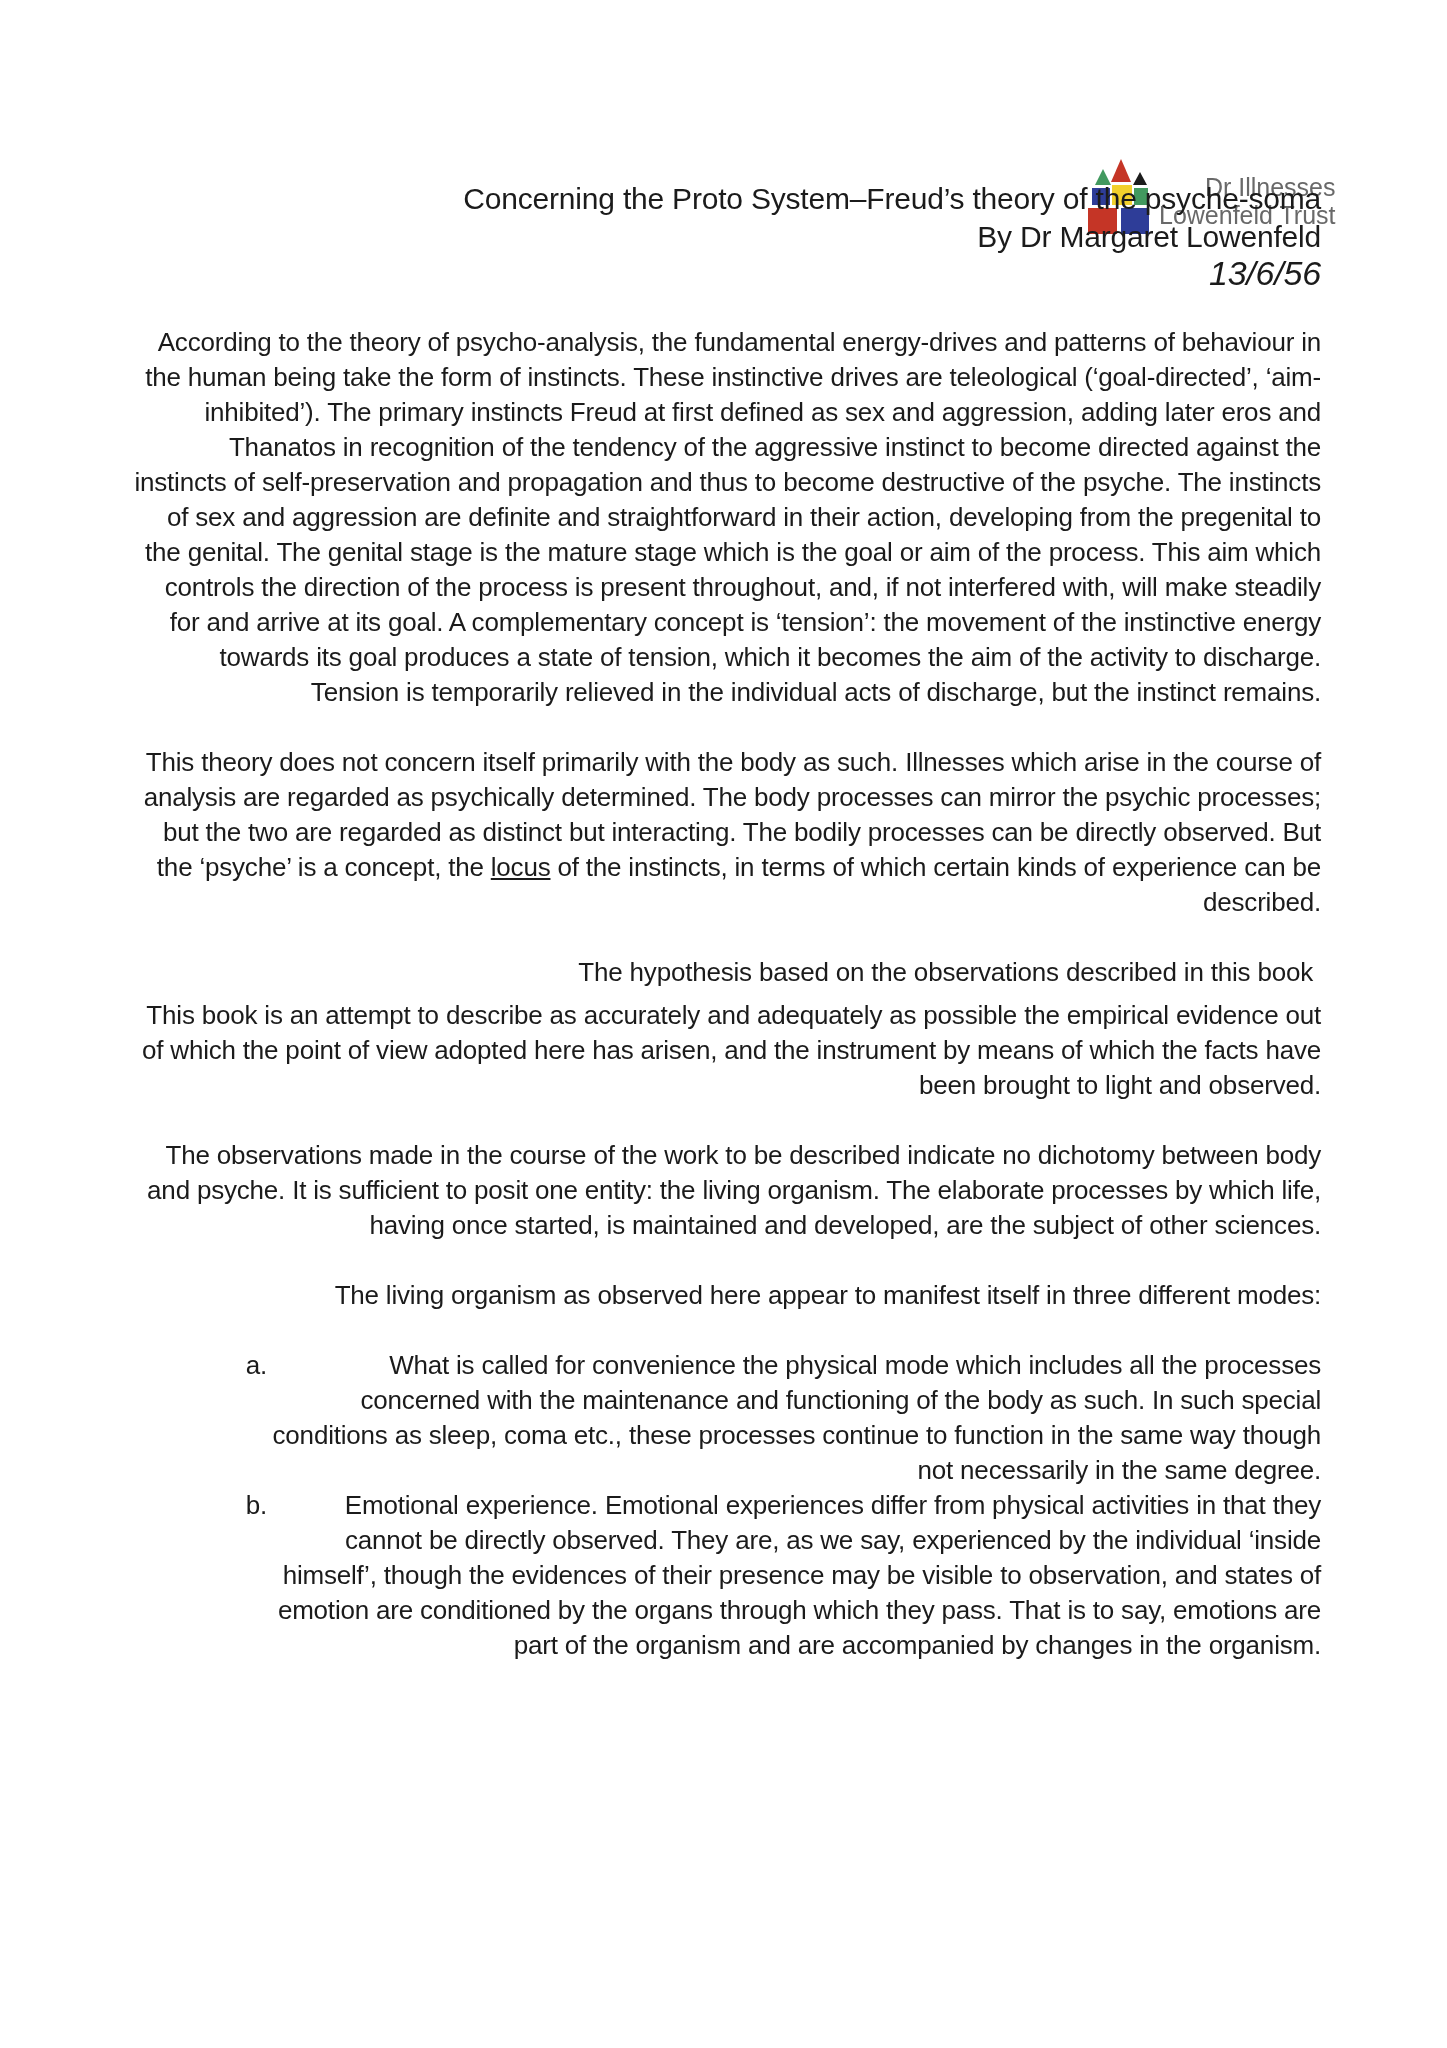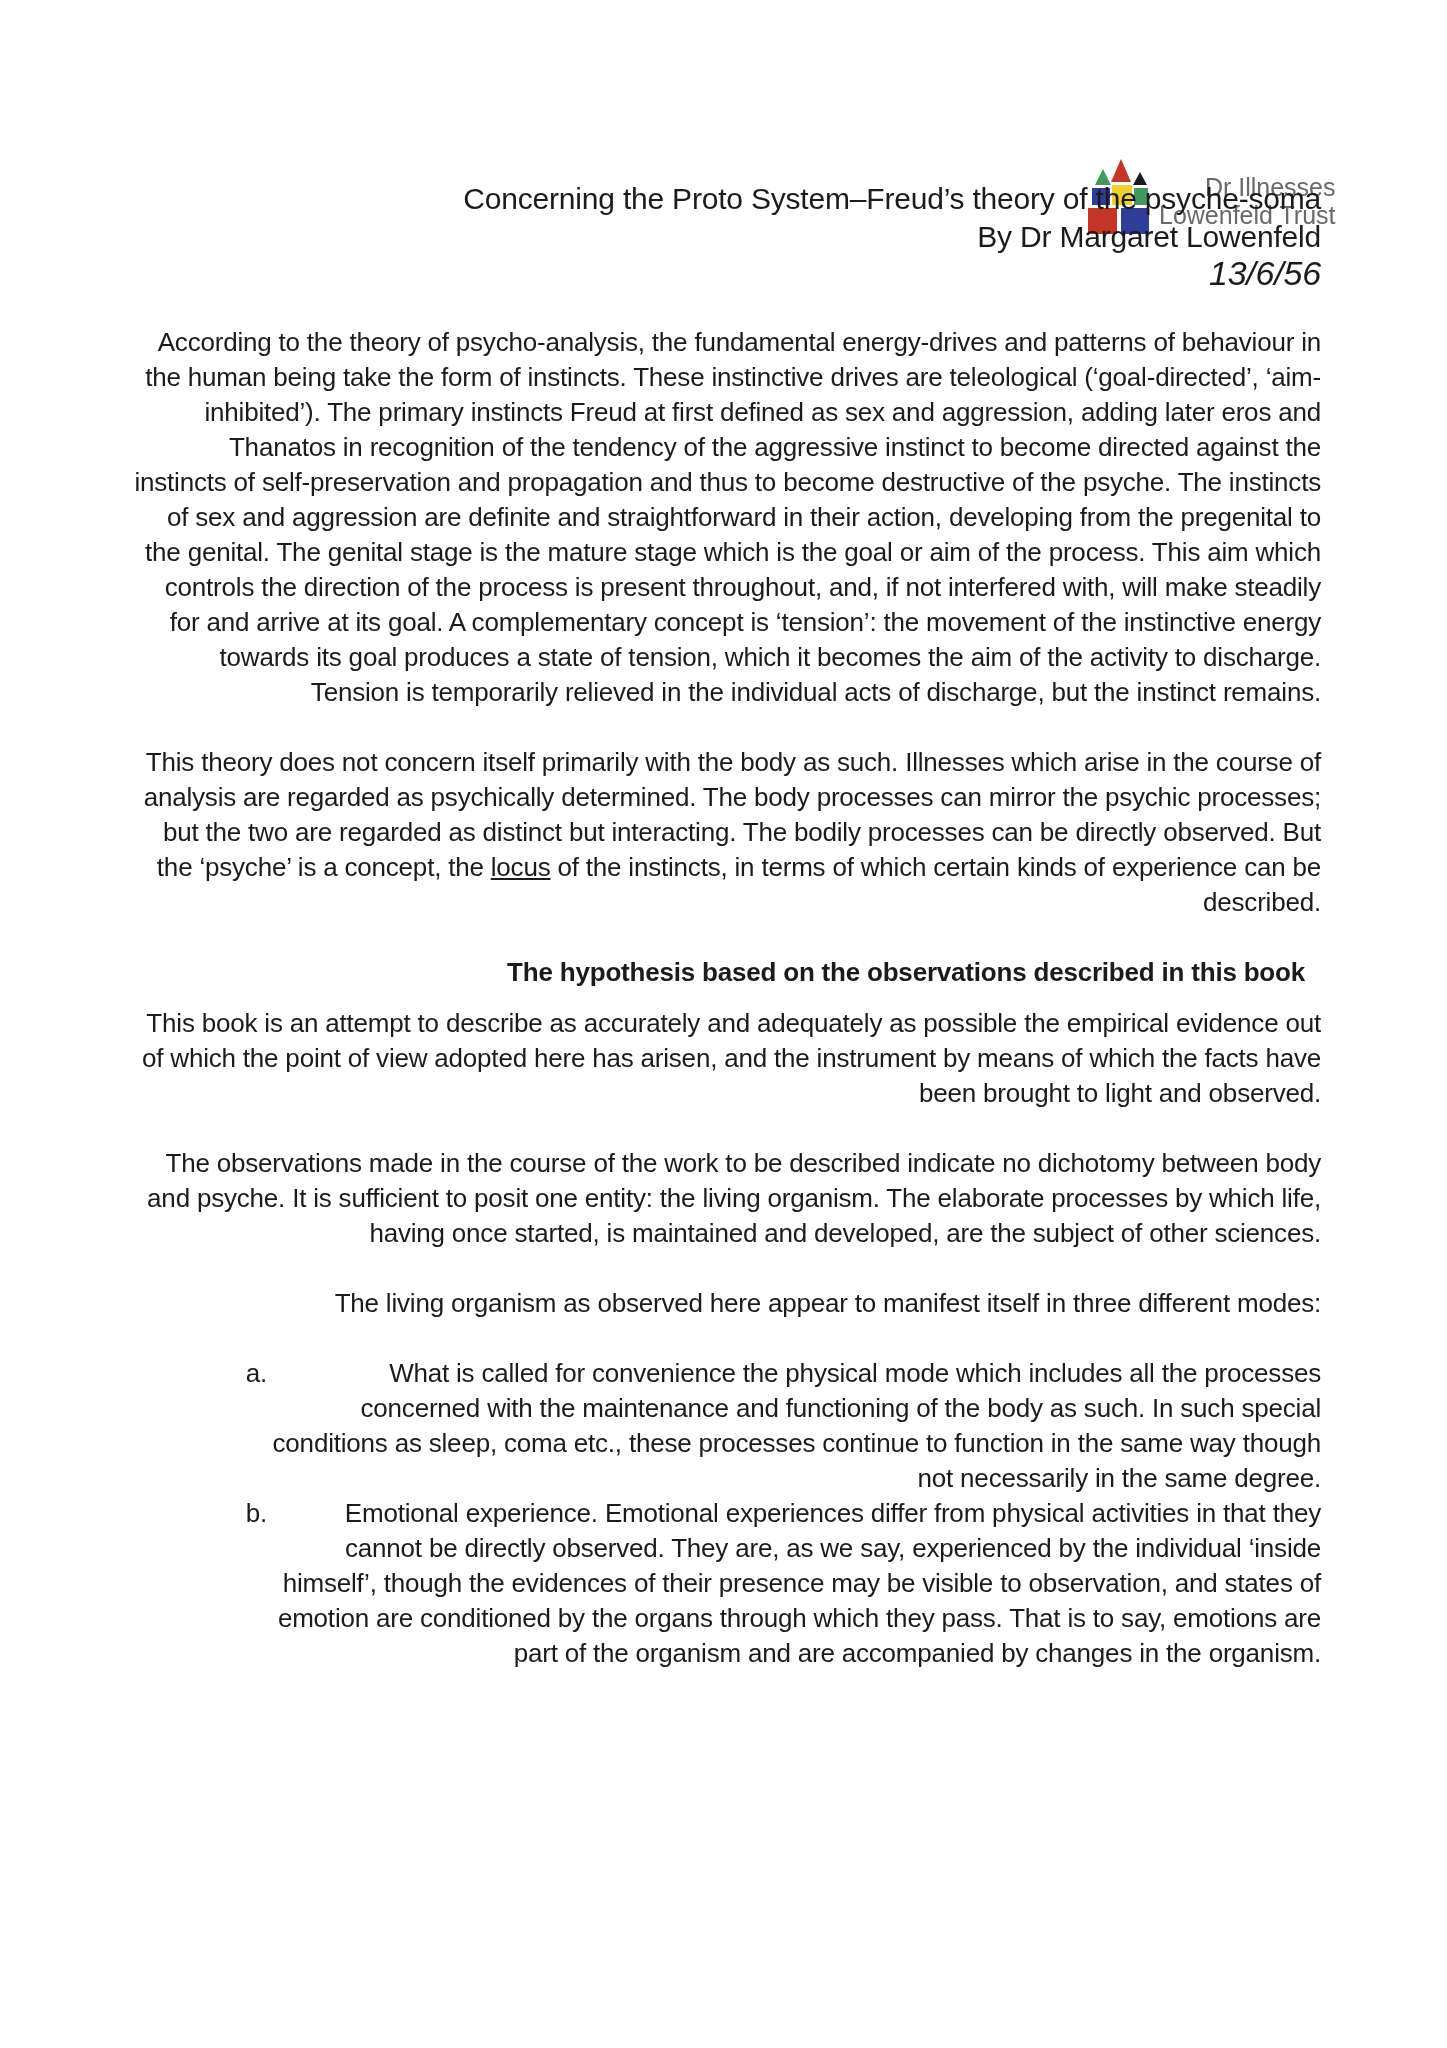--- a/index.html
+++ b/index.html
@@ -31,22 +31,22 @@
     font-style: italic;
   }
   p, .para {
     font-size: 26px;
     line-height: 35px;
     margin: 0 0 35px 0;
   }
   .heading {
     font-size: 26px;
     line-height: 35px;
-    font-weight: 700;
-    margin: 16px;
+    font-weight: 400;
+    margin: 8px;
   }
   .underline { text-decoration: underline; }
   .modes-list { margin-top: 0; }
   .list-item {
     display: flex;
     padding-left: 89px;
     font-size: 26px;
     line-height: 35px;
   }
   .list-marker { width: 45px; flex: none; }

